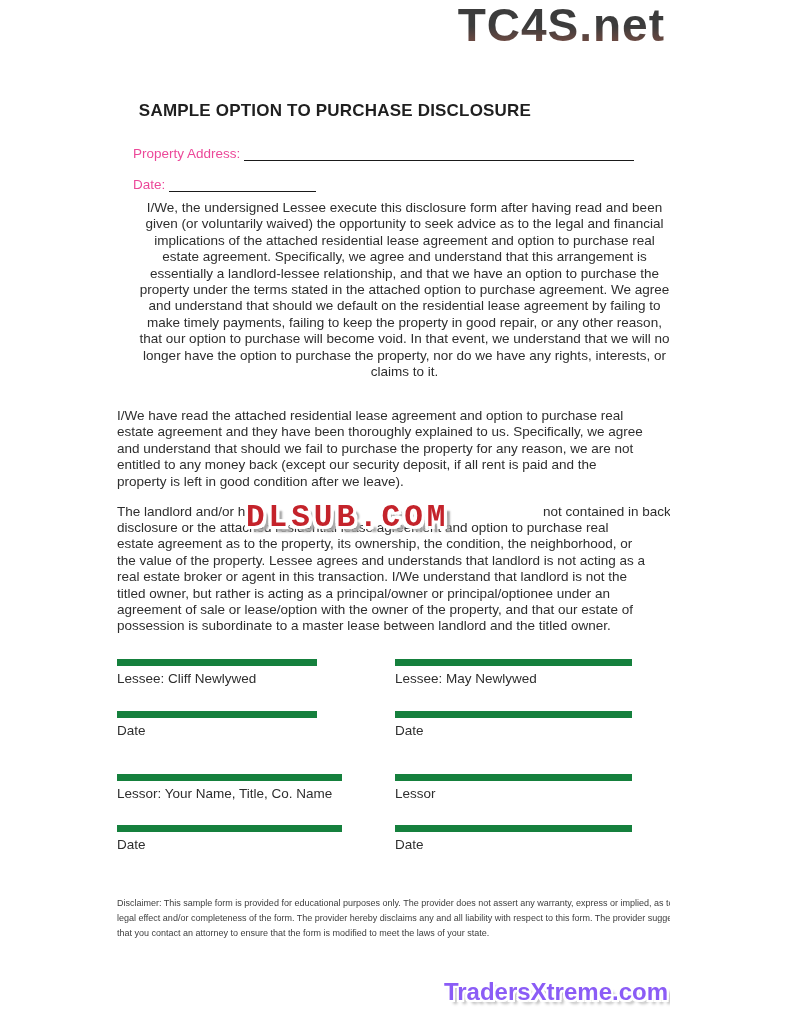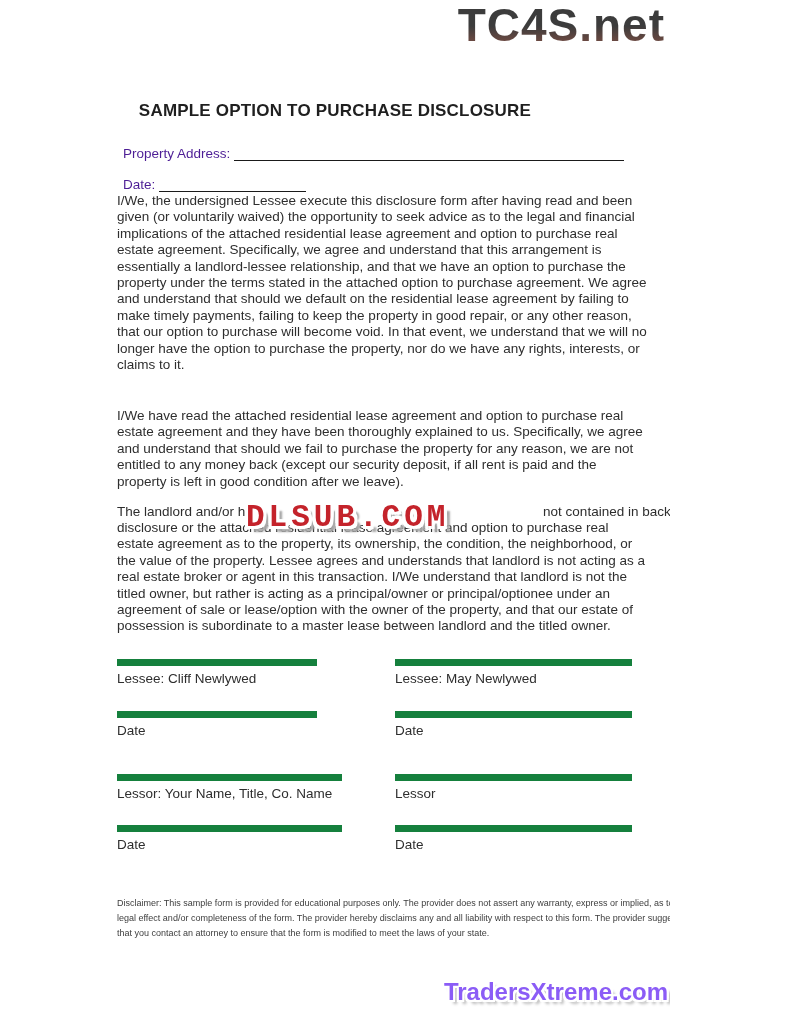--- a/index.html
+++ b/index.html
@@ -20,33 +20,33 @@
     color:transparent;
     text-shadow:none;
   }
   
   .title{
     position:absolute;top:101px;left:0;width:100%;
     text-align:center;
     font-size:17px;font-weight:bold;letter-spacing:.2px;color:#1f1f1f;
   }
   
-  .field-row{position:absolute;left:123px;font-size:13.5px;color:#4c1d95;white-space:nowrap;}
+  .field-row{position:absolute;left:133px;font-size:13.5px;color:#ec4899;white-space:nowrap;}
   .row-address{top:146px;}
   .row-date{top:177px;}
   .blank-line{display:inline-block;border-bottom:1.5px solid #1a1a1a;height:13px;vertical-align:bottom;margin-left:4px;}
   .blank-address{width:390px;}
   .blank-date{width:147px;}
   
   .para{
     position:absolute;left:117px;width:575px;
     font-size:13.5px;line-height:16.4px;color:#2e2e2e;
     white-space:pre-line;
   }
-  .p1{top:193px;}
+  .p1{top:200px;text-align:center;}
   .p2{top:408px;}
   .p3-first{
     position:absolute;left:117px;top:504px;width:575px;
     font-size:13.5px;line-height:16.4px;color:#2e2e2e;white-space:nowrap;
   }
   .p3-gap{display:inline-block;width:288px;}
   .p3-rest{top:520px;}
   
   .dlsub{
     position:absolute;left:246px;top:488px;

